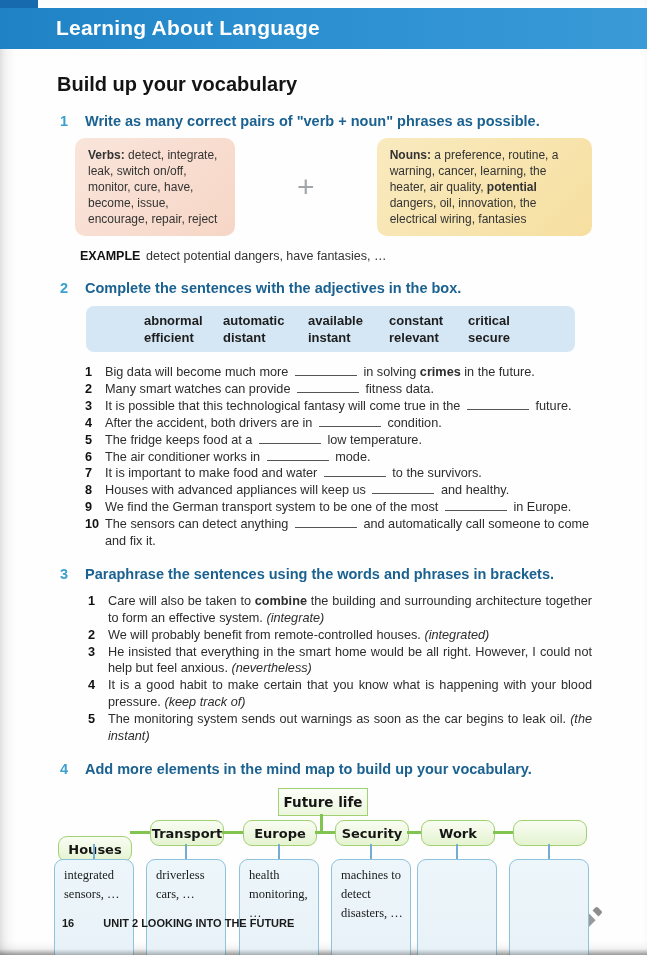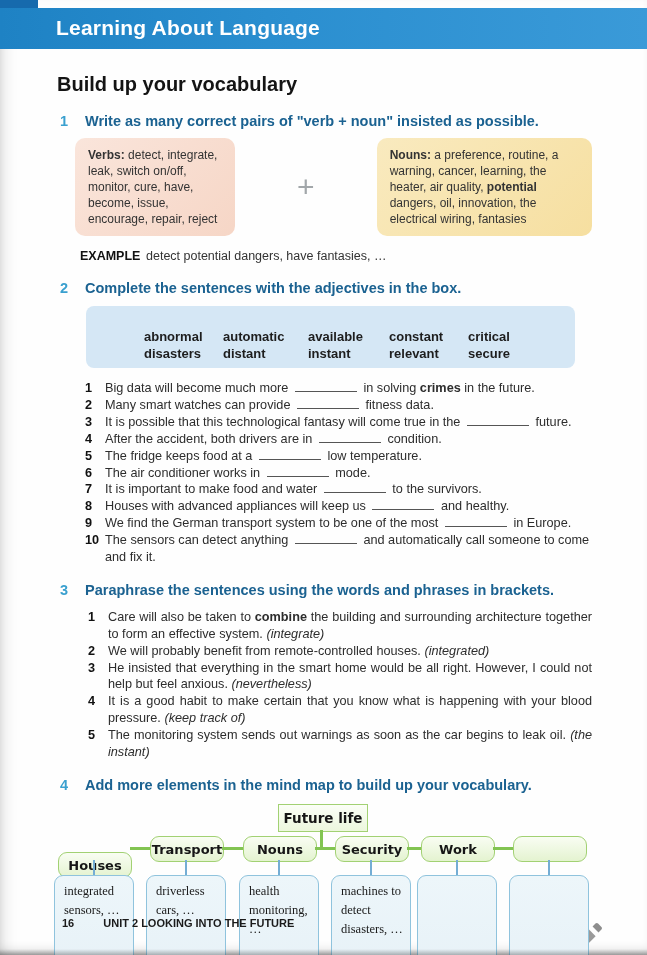--- a/index.html
+++ b/index.html
@@ -23,21 +23,21 @@
   .vbox{width:168px;background:linear-gradient(135deg,#fae5db,#f6d6c6);border-radius:10px;
         padding:9px 13px;font-size:12px;line-height:16px;color:#333;}
   .nbox{width:238px;background:linear-gradient(135deg,#f9eabf,#f6dfa0);border-radius:10px;
         padding:9px 13px;font-size:12px;line-height:16px;color:#333;}
   .pluswrap{flex:0 0 56px;display:flex;align-items:center;justify-content:center;}
   .plus{color:#a2a7aa;font-size:30px;font-weight:300;line-height:1;}
   .examplerow{display:flex;margin:13px 0 0 20px;font-size:12.5px;color:#333;}
   .exlabel{font-weight:bold;color:#111;flex:0 0 66px;}
   
   .adjbox{margin:10px 0 0 26px;width:489px;background:#d5e7f5;border-radius:8px;
-          padding:22px 0 6px 58px;display:grid;grid-template-columns:79px 85px 81px 79px auto;
+          padding:6px 0 6px 58px;display:grid;grid-template-columns:79px 85px 81px 79px auto;
           font-size:13px;font-weight:bold;color:#1d1d1d;line-height:17px;box-sizing:border-box;}
   .slist{margin-top:12px;font-size:12.7px;color:#2d2d2d;line-height:16.4px;}
   .li{display:flex;margin-bottom:.5px;}
   .no{flex:0 0 20px;text-align:left;font-weight:bold;color:#111;margin-left:25px;}
   .txt{flex:1;}
   .blank{display:inline-block;width:62px;height:11px;border-bottom:1.2px solid #555;margin:0 3px;}
   
   .plist{margin-top:11px;font-size:12.7px;color:#2d2d2d;line-height:16.6px;}
   .plist .txt{text-align:justify;}
   .plist .no{margin-left:28px;}
@@ -71,21 +71,21 @@
   <div class="banner">
     <div class="title">Learning About Language</div>
   </div>
 
   <div class="content">
     <div class="h1">Build up your vocabulary</div>
 
     <div class="section">
       <div class="exh">
         <div class="exnum">1</div>
-        <div class="extext">Write as many correct pairs of "verb + noun" insisted as possible.</div>
+        <div class="extext">Write as many correct pairs of "verb + noun" phrases as possible.</div>
       </div>
       <div class="boxrow">
         <div class="vbox"><b>Verbs:</b> <span>detect, integrate, leak, switch on/off, monitor, cure, have, become, issue, encourage, repair, reject</span></div>
         <div class="pluswrap">
             <span class="plus">+</span>
           </div>
         <div class="nbox"><b>Nouns:</b> <span>a preference, routine, a warning, cancer, learning, the heater, air quality, <strong>potential</strong> dangers, oil, innovation, the electrical wiring, fantasies</span></div>
       </div>
       <div class="examplerow">
         <div class="exlabel">EXAMPLE</div>
@@ -97,21 +97,21 @@
       <div class="exh">
         <div class="exnum">2</div>
         <div class="extext">Complete the sentences with the adjectives in the box.</div>
       </div>
       <div class="adjbox">
           <span>abnormal</span>
           <span>automatic</span>
           <span>available</span>
           <span>constant</span>
           <span>critical</span>
-          <span>disasters</span>
+          <span>efficient</span>
           <span>distant</span>
           <span>instant</span>
           <span>relevant</span>
           <span>secure</span>
         </div>
       <div class="slist">
           <div class="li">
             <div class="no">1</div>
             <div class="txt">Big data will become much more <span class="blank"></span> in solving <strong>crimes</strong> in the future.</div>
           </div>
@@ -197,21 +197,21 @@
         <path fill="#8d8d8d" d="M17.71 3.04c.39-.39 1.02-.39 1.41 0l1.84 1.84c.39.39.39 1.02 0 1.41l-1.59 1.59-3.25-3.25 1.59-1.59z"></path>
       </svg>
     <div class="mnode" style="left: 58px; top: 50px; width: 72px;">Houses</div>
         <div class="hline" style="left: 130px; top: 45px; width: 20px;"></div>
         <div class="vline-blue" style="left: 93px; top: 58px; height: 15px;"></div>
         <div class="mbox" style="left: 54px; top: 73px;">integrated sensors, …</div>
         <div class="mnode" style="left: 150px; top: 34px; width: 72px;">Transport</div>
         <div class="hline" style="left: 222px; top: 45px; width: 21px;"></div>
         <div class="vline-blue" style="left: 185px; top: 58px; height: 15px;"></div>
         <div class="mbox" style="left: 146px; top: 73px;">driverless cars, …</div>
-        <div class="mnode" style="left: 243px; top: 34px; width: 72px;">Nouns</div>
+        <div class="mnode" style="left: 243px; top: 34px; width: 72px;">Europe</div>
         <div class="hline" style="left: 315px; top: 45px; width: 20px;"></div>
         <div class="vline-blue" style="left: 278px; top: 58px; height: 15px;"></div>
         <div class="mbox" style="left: 239px; top: 73px;">health monitoring, …</div>
         <div class="mnode" style="left: 335px; top: 34px; width: 72px;">Security</div>
         <div class="hline" style="left: 407px; top: 45px; width: 14px;"></div>
         <div class="vline-blue" style="left: 370px; top: 58px; height: 15px;"></div>
         <div class="mbox" style="left: 331px; top: 73px;">machines to detect disasters, …</div>
         <div class="mnode" style="left: 421px; top: 34px; width: 72px;">Work</div>
         <div class="hline" style="left: 493px; top: 45px; width: 20px;"></div>
         <div class="vline-blue" style="left: 456px; top: 58px; height: 15px;"></div>

